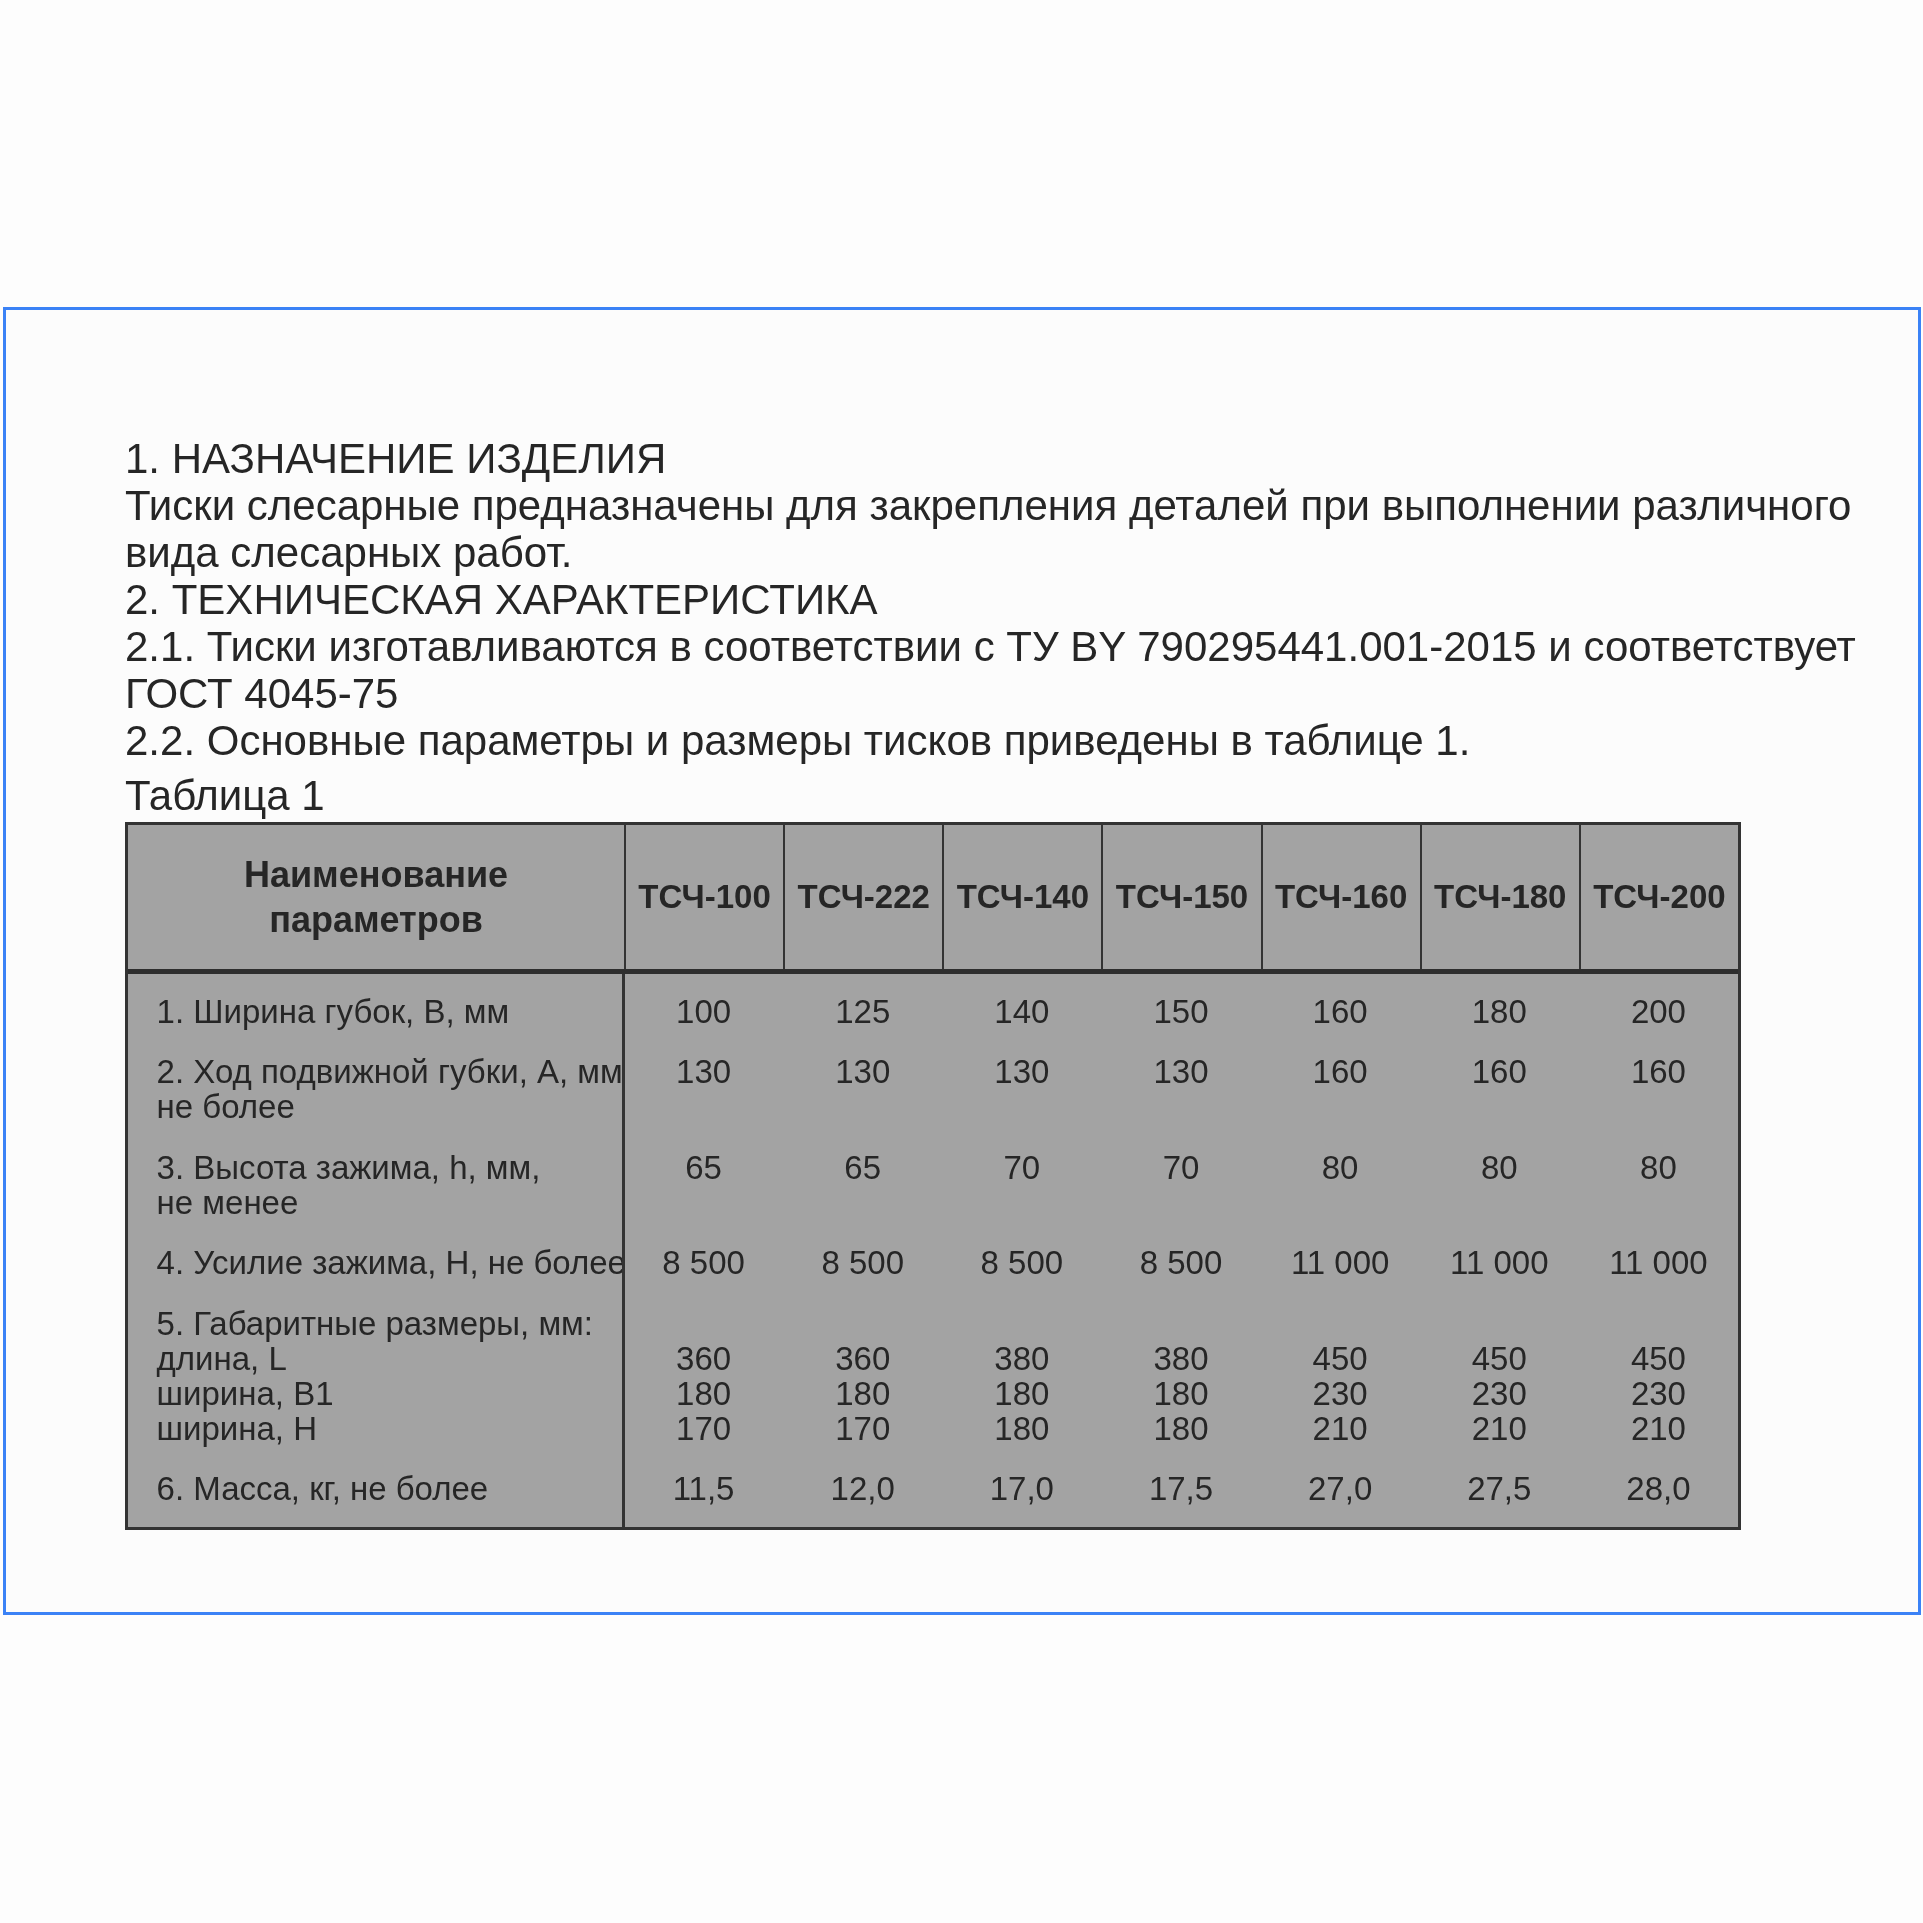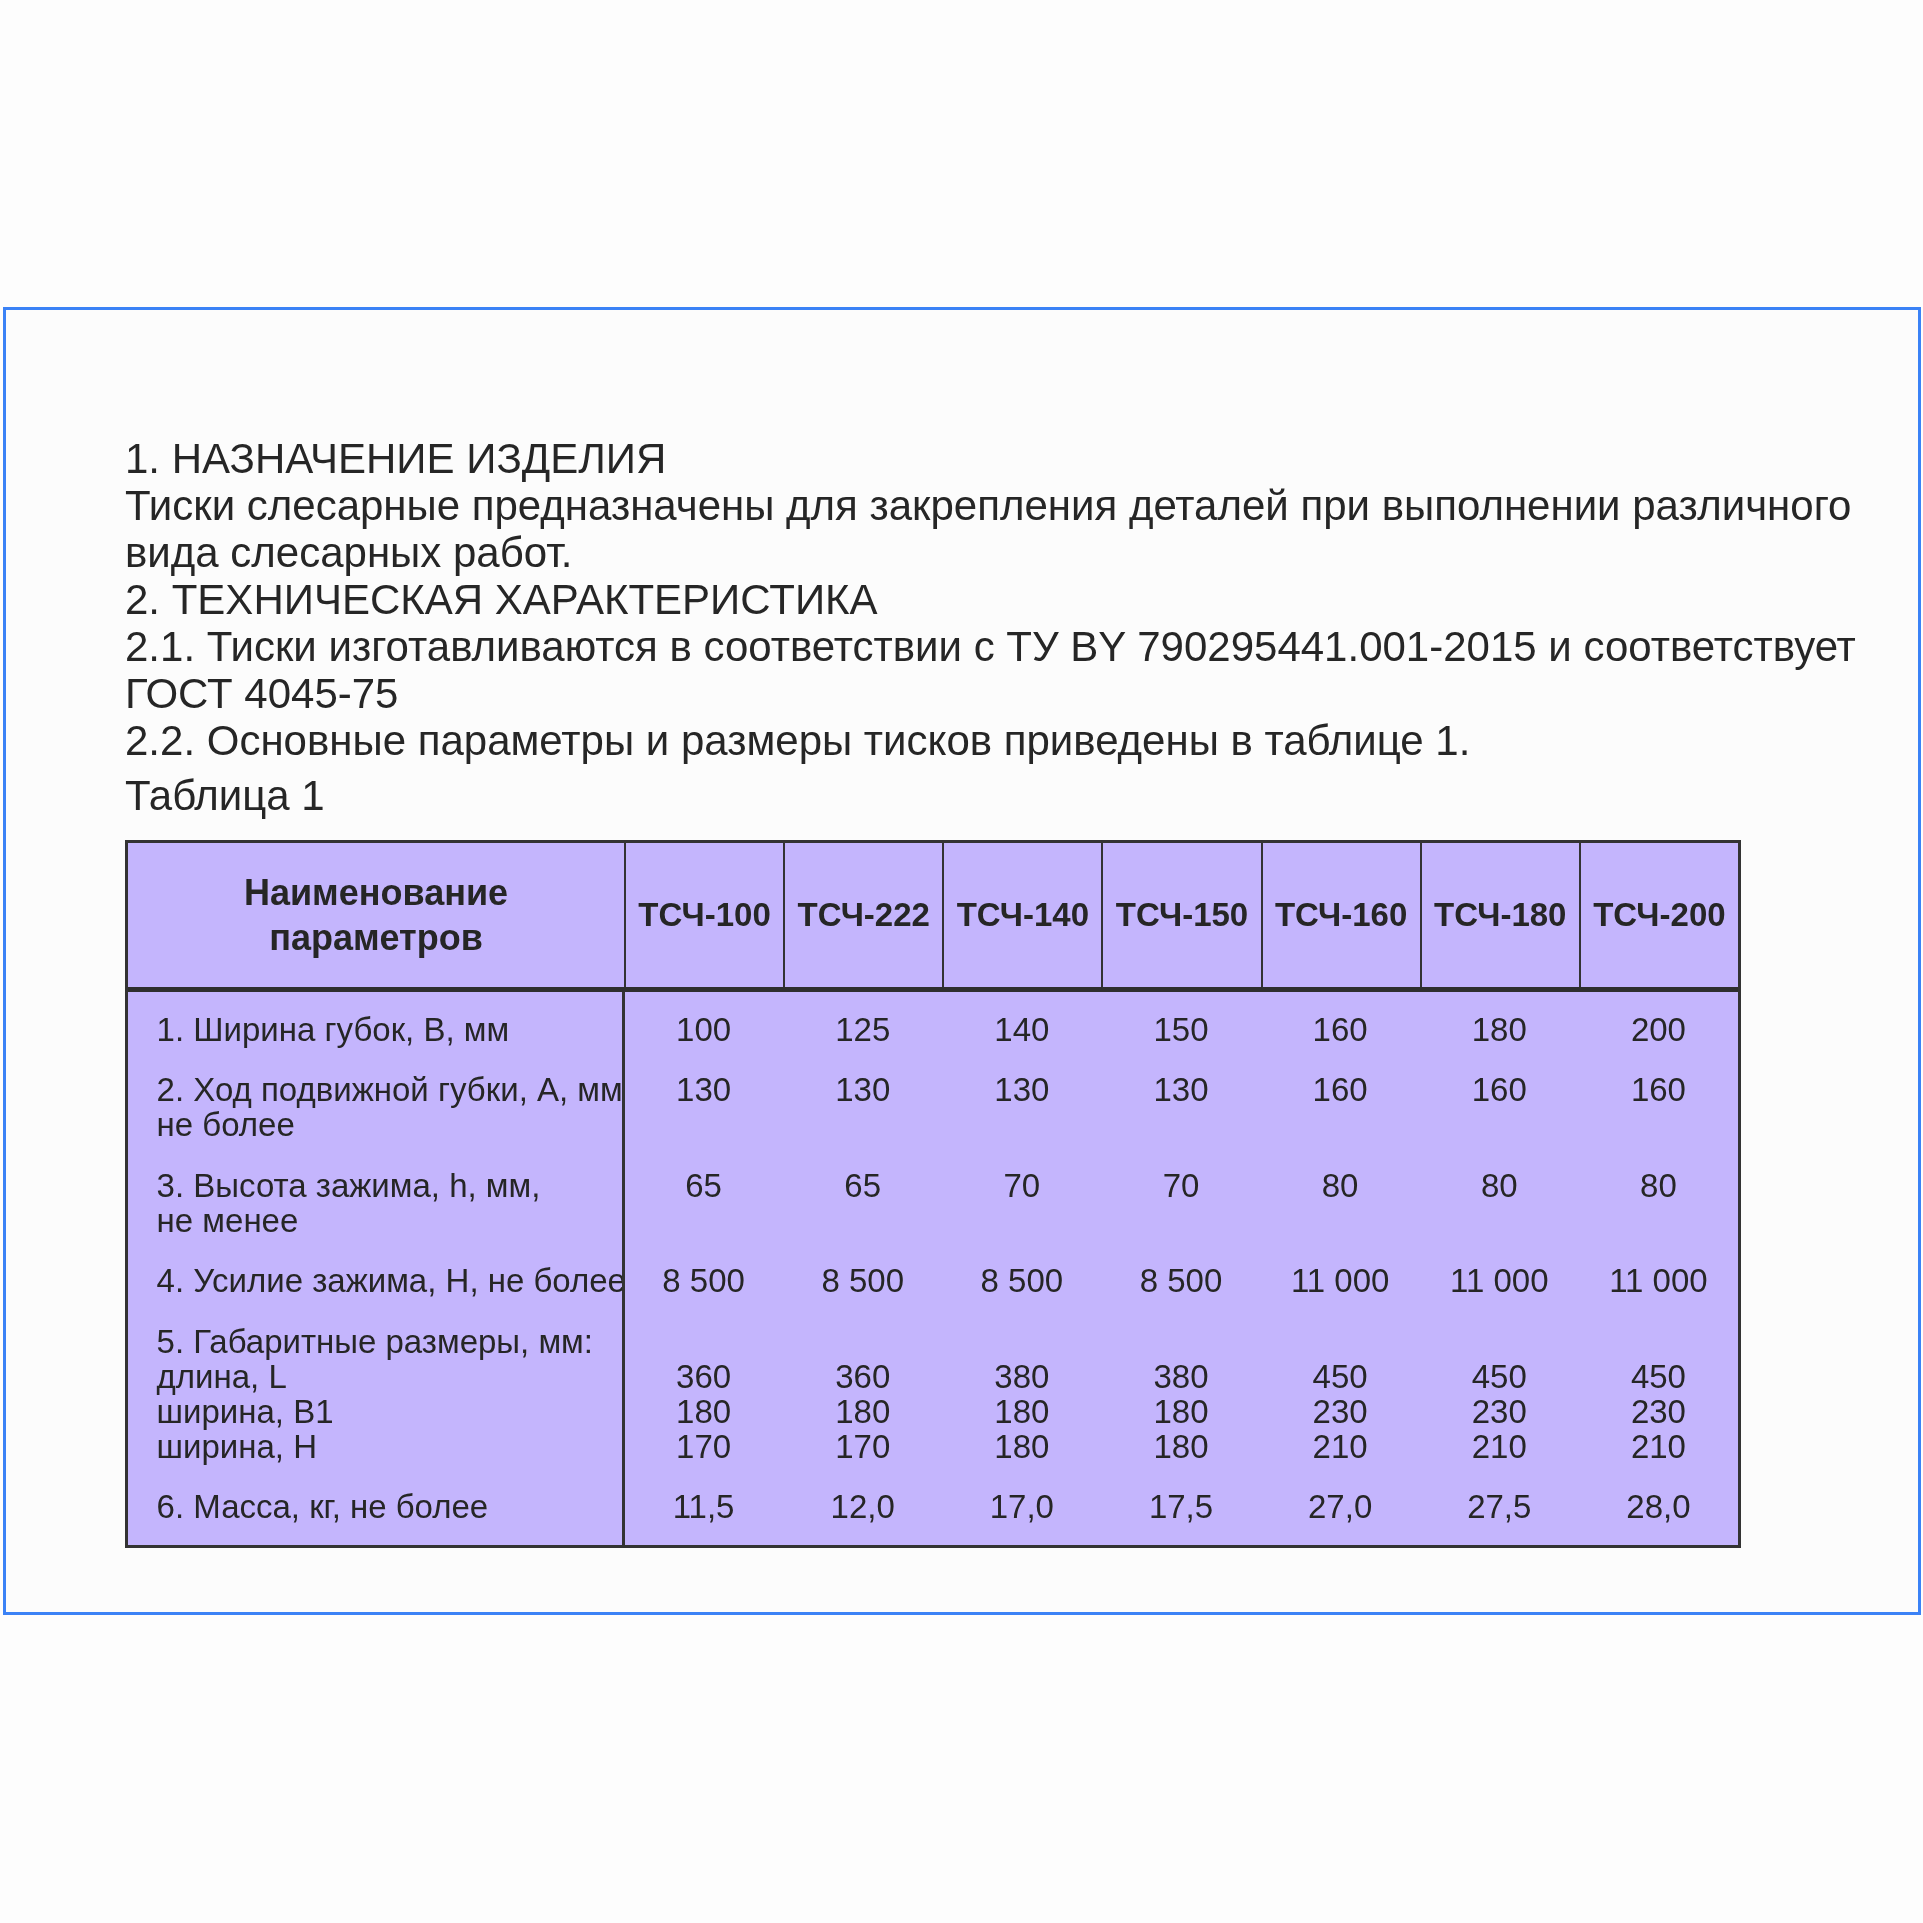--- a/index.html
+++ b/index.html
@@ -27,25 +27,25 @@
   }
 
   .table-caption{
     width:1763px;
     text-align:left;
     font-size:42px; line-height:47px;
     margin-top:8px;
   }
 
   .spec-table{
-    margin-top:21px;
+    margin-top:3px;
     width:1616px;
     border:3px solid #333333;
     box-sizing:border-box;
-    background:#c4b5fd;
+    background:#a3a3a3;
   }
   .thead{
     display:grid;
     grid-template-columns:496px repeat(7, 1fr);
     height:144px;
     border-bottom:5.3px solid #2e2e2e;
   }
   .hcell{
     display:flex; flex-direction:column;
     align-items:center; justify-content:center;

